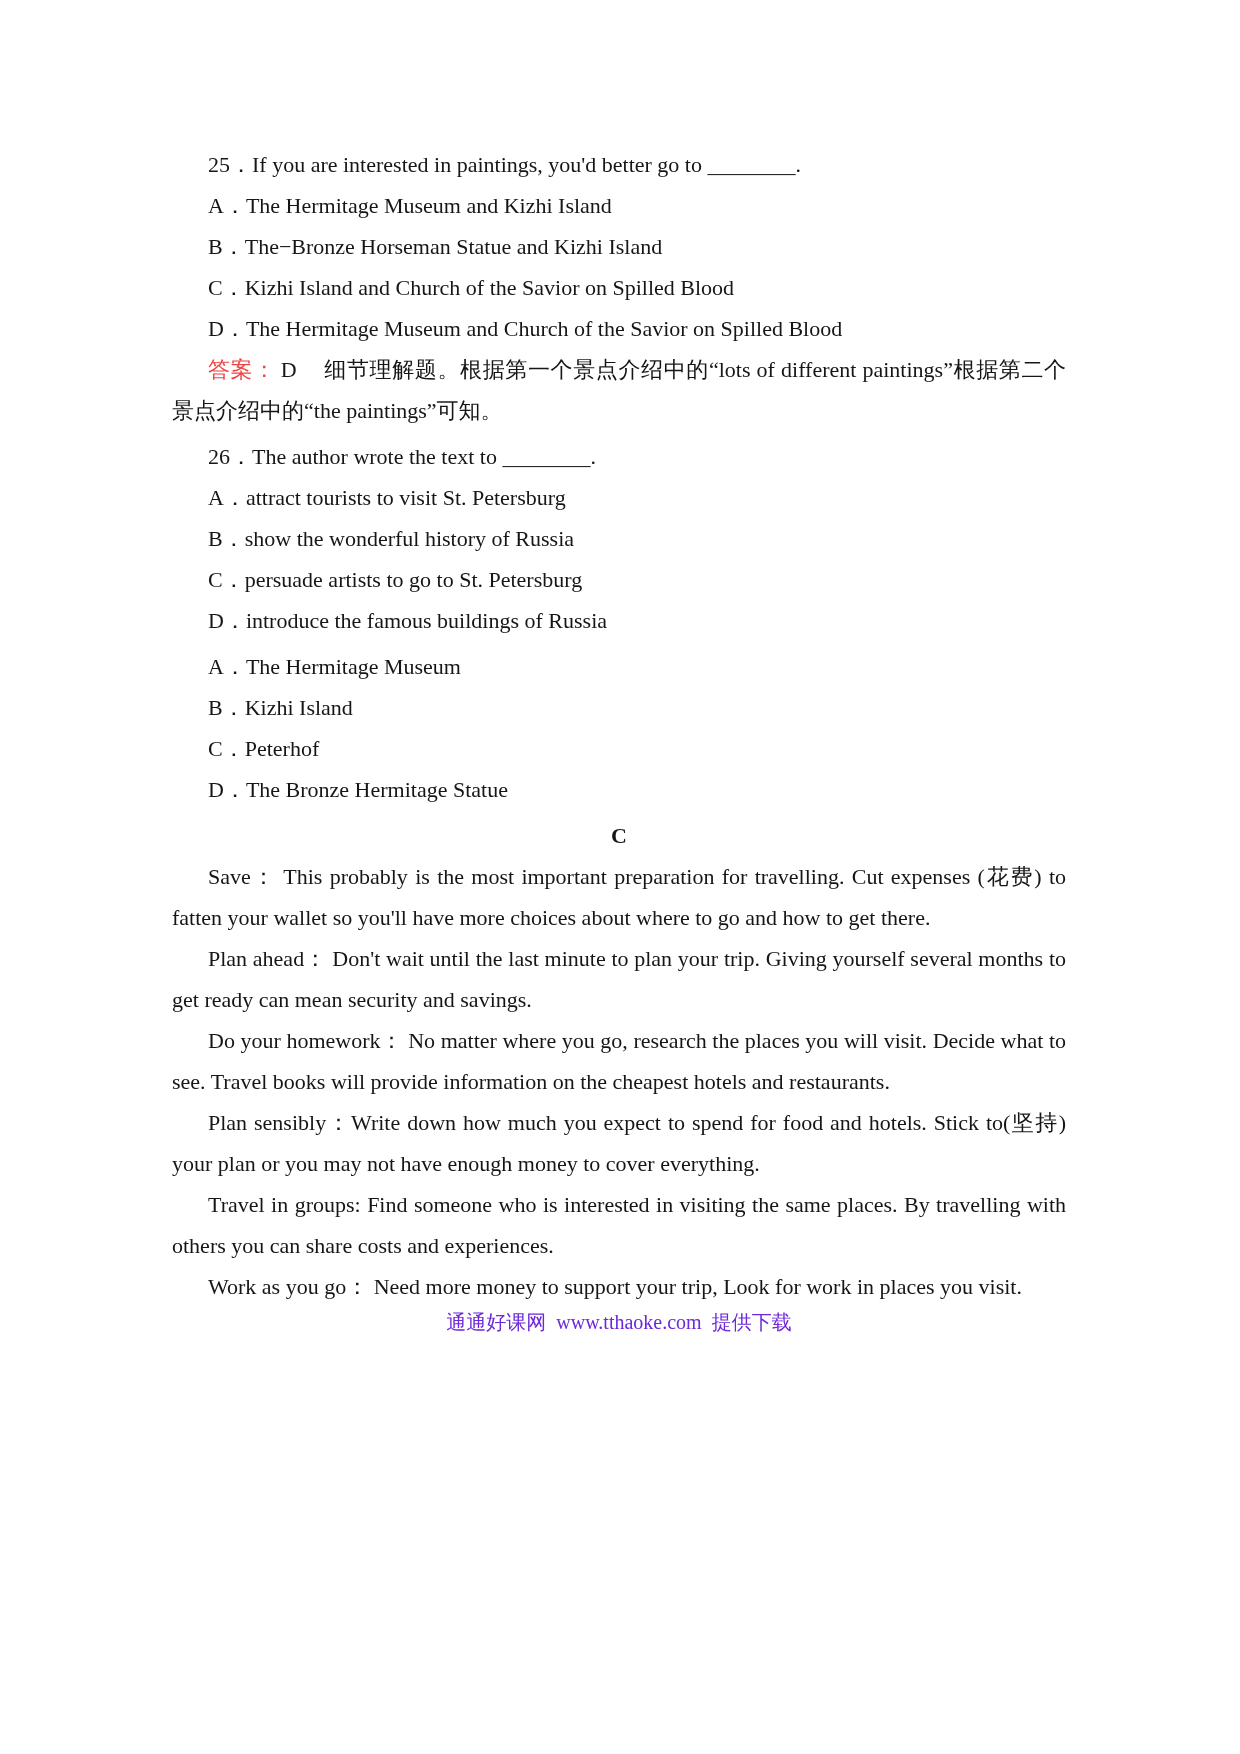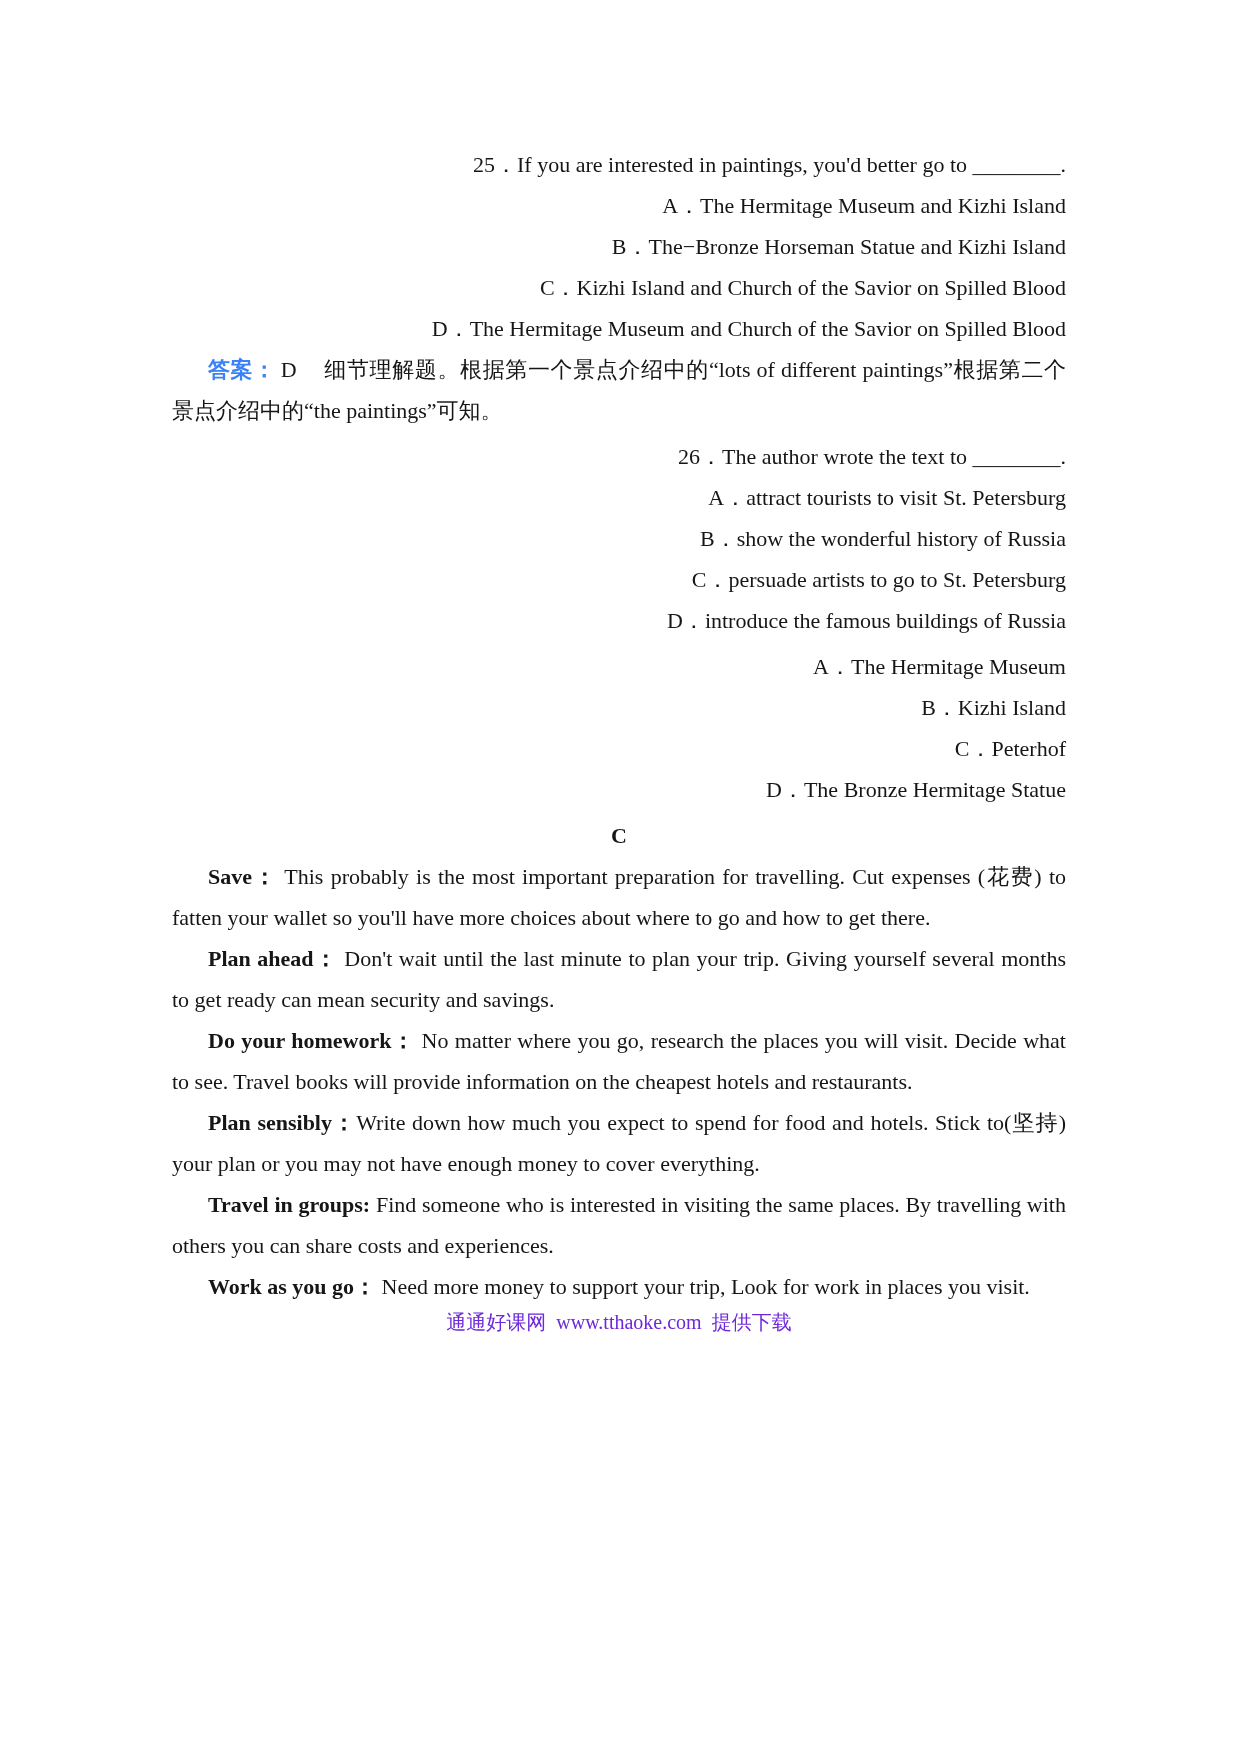--- a/index.html
+++ b/index.html
@@ -16,45 +16,44 @@
   }
   .content {
     padding: 144px 174px 0 172px;
     font-size: 22px;
     line-height: 41px;
   }
   .content p { margin: 0; }
   .stem, .option {
     text-indent: 36px;
     white-space: pre-wrap;
-    text-align: right;
   }
   .answer {
     text-indent: 36px;
     text-align: justify;
   }
   .answer-label {
-    color: #3b82f6;
-    font-weight: bold;
+    color: #ef4444;
+    font-weight: normal;
   }
   .answer-letter {
     margin-left: 5px;
     margin-right: 27px;
   }
   .question + .question, .passage-section { margin-top: 5px; }
   .section-header {
     text-align: center;
     font-weight: bold;
     text-indent: 0;
   }
   .para {
     text-indent: 36px;
     text-align: justify;
   }
-  .tip-label { font-weight: bold; }
+  .tip-label { font-weight: normal; }
   .footer {
     margin-top: 26px;
     text-align: center;
     font-size: 20px;
     line-height: 30px;
     white-space: pre-wrap;
     color: #6d28d9;
   }
 </style>
 </head>

